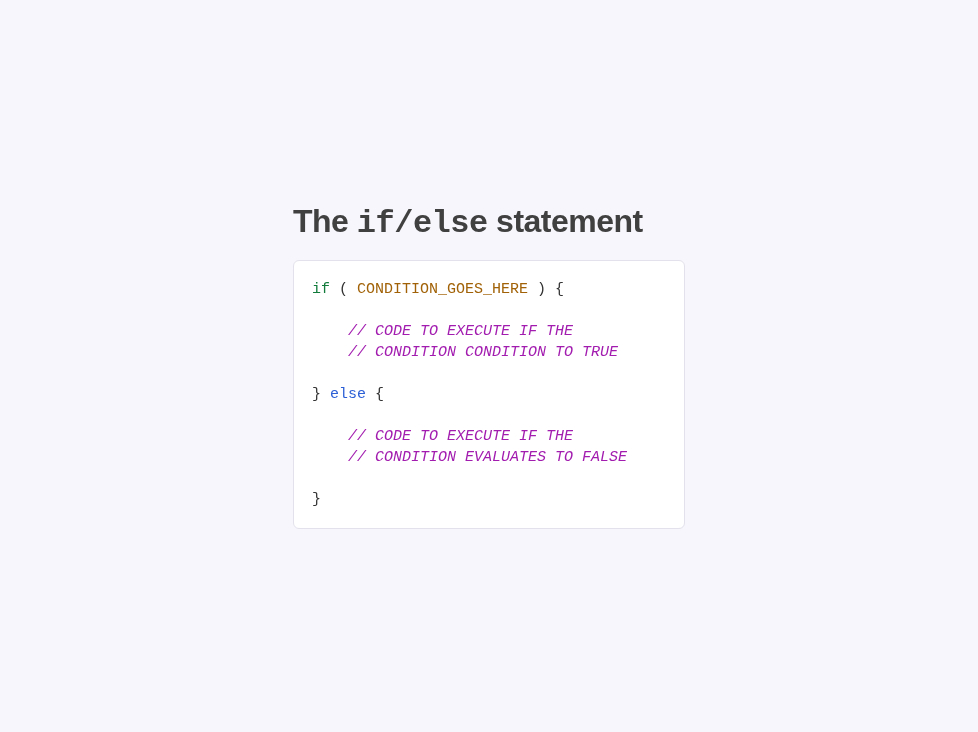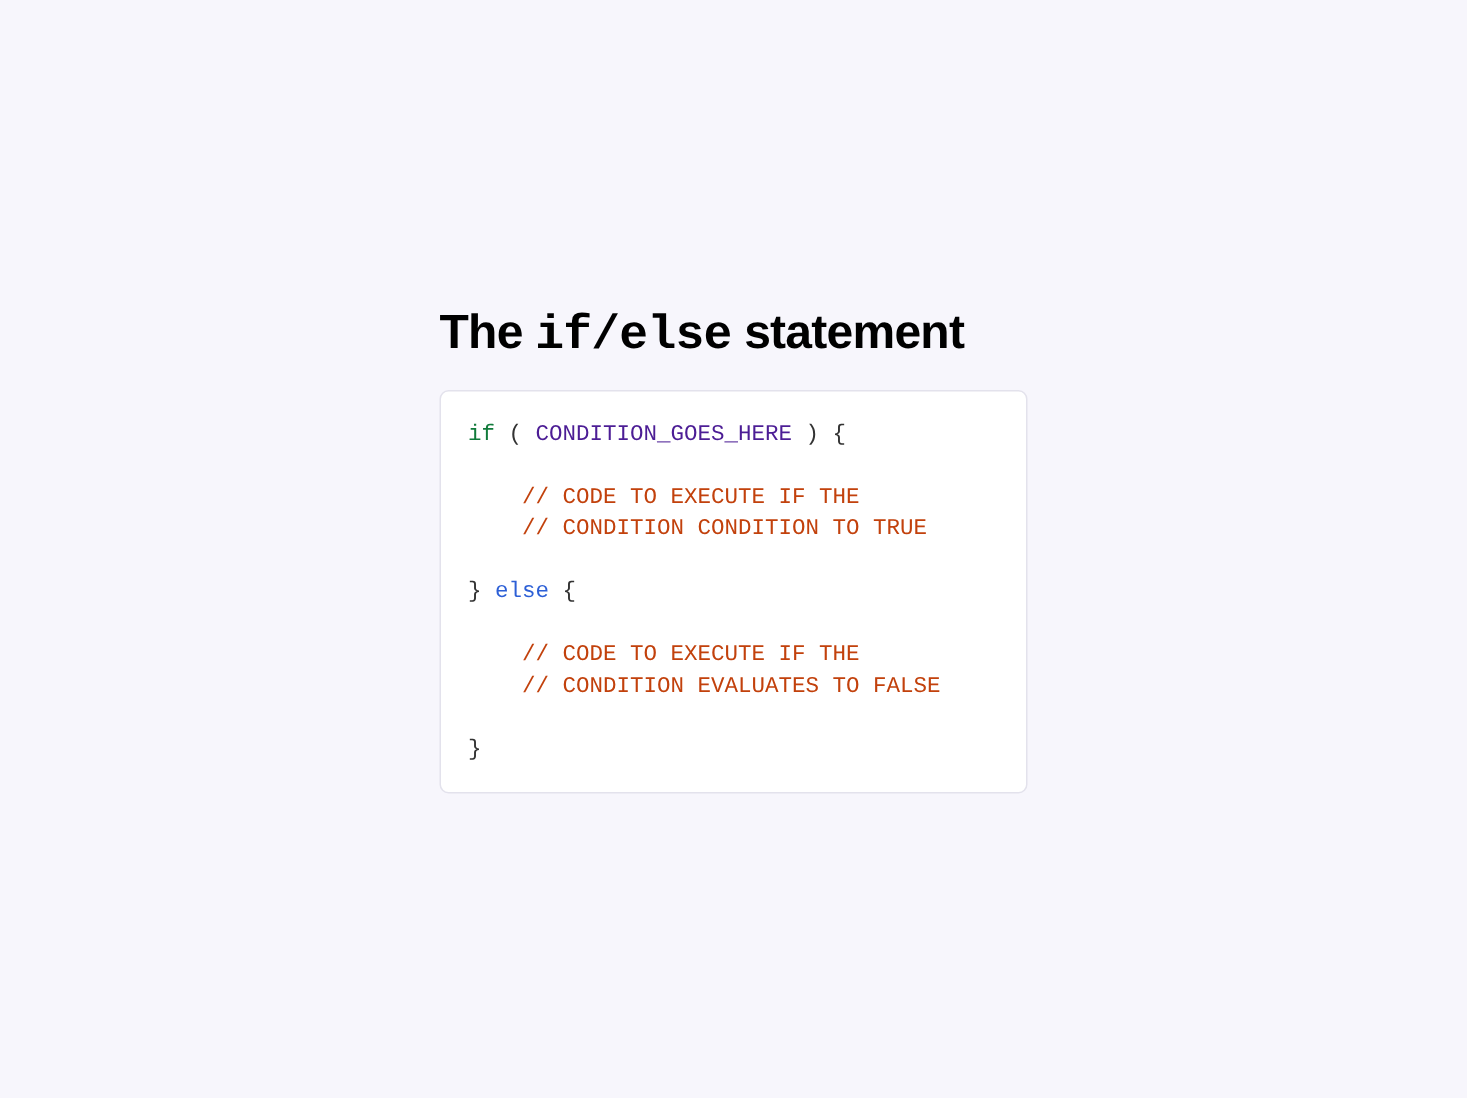--- a/index.html
+++ b/index.html
@@ -15,21 +15,21 @@
       display: flex;
       align-items: center;
       justify-content: center;
     }
     .container {
       width: 392px;
     }
     h1 {
       font-size: 32px;
       font-weight: 800;
-      color: #000000;
+      color: #404040;
       margin-bottom: 18px;
       letter-spacing: -0.5px;
     }
     h1 .mono {
       font-family: "SFMono-Regular", Consolas, "Liberation Mono", Menlo, monospace;
       font-weight: 600;
     }
     .code-block {
       background: #ffffff;
       border: 1px solid #e3e2ec;
@@ -41,24 +41,25 @@
       white-space: pre;
       color: #333;
     }
     .kw-if {
       color: #117b3b;
     }
     .kw-else {
       color: #2c5fd6;
     }
     .placeholder {
-      color: #4c1d95;
+      color: #a16207;
     }
     .comment {
-      color: #c2410c;
+      color: #a21caf;
+      font-style: italic;
     }
     .plain {
       color: #333;
     }
   </style>
 </head>
 <body>
 
 <div class="container">
   <h1><span>The </span><span class="mono">if</span><span class="mono">/</span><span class="mono">else</span><span> statement</span></h1>

